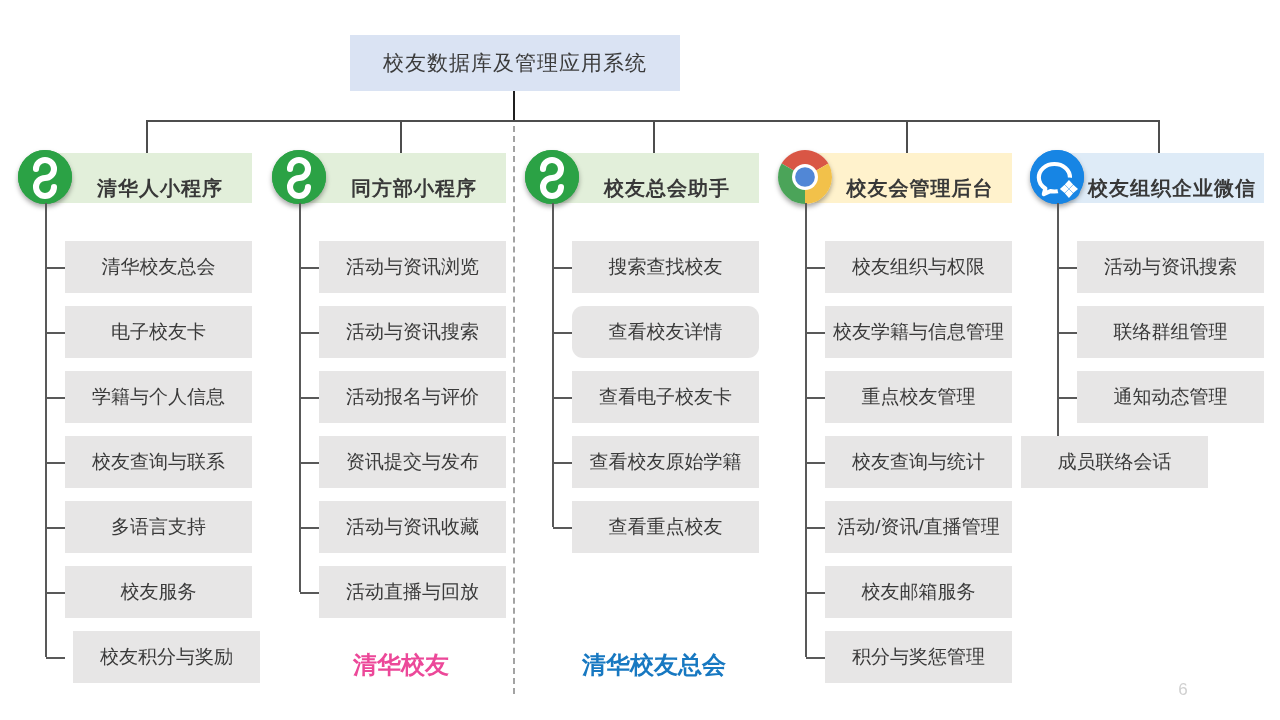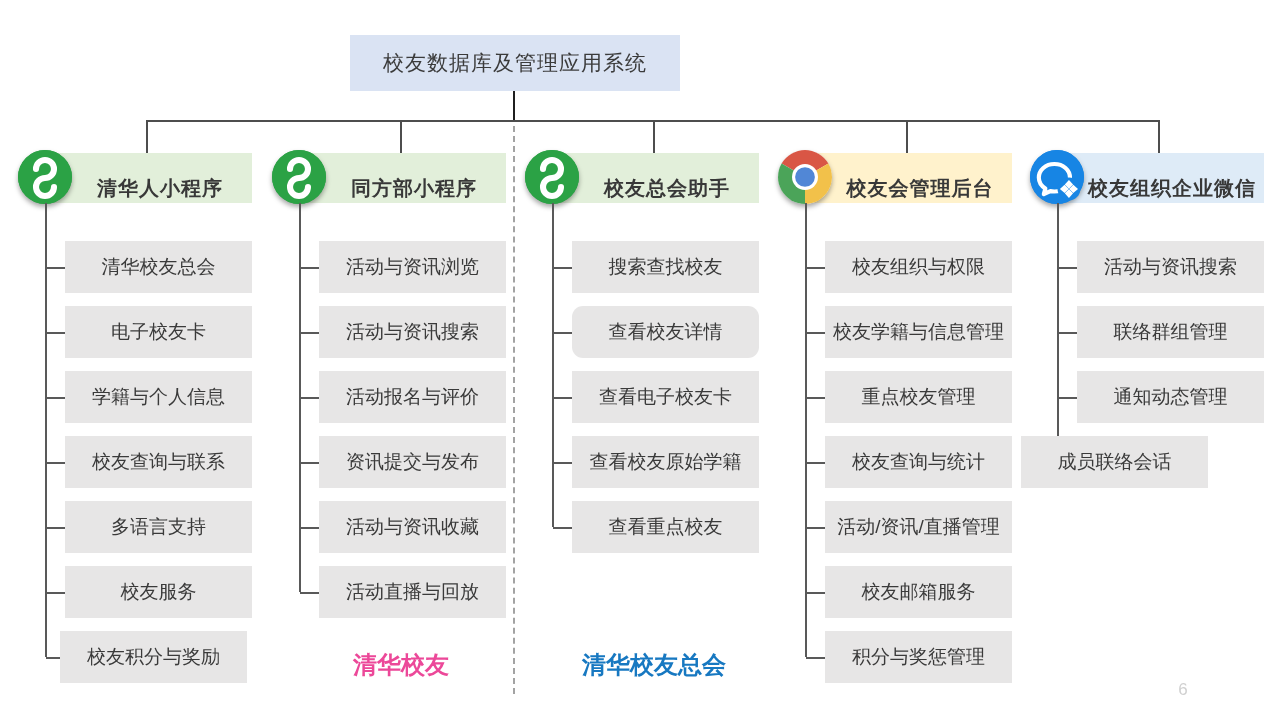--- a/index.html
+++ b/index.html
@@ -107,21 +107,21 @@
       </div>
       <div class="line-tick" style="left: 46px; top: 527px; width: 19px;"></div>
       <div class="feature-item" style="left: 65px; top: 501px;">
         <span>多语言支持</span>
       </div>
       <div class="line-tick" style="left: 46px; top: 592px; width: 19px;"></div>
       <div class="feature-item" style="left: 65px; top: 566px;">
         <span>校友服务</span>
       </div>
       <div class="line-tick" style="left: 46px; top: 657px; width: 19px;"></div>
-      <div class="feature-item" style="left: 60px; top: 631px;">
+      <div class="feature-item" style="left: 73px; top: 631px;">
         <span>校友积分与奖励</span>
       </div>
       <div class="line-stub" style="left: 400px; top: 122px; height: 31px;"></div>
       <div class="col-header" style="left: 296px; top: 153px; width: 210px; background: rgb(226, 239, 218);">
         <div class="icon-badge" style="background: rgb(43, 162, 69);">
           <svg viewBox="0 0 57 57">
             <circle cx="28.5" cy="28.5" r="28.5" fill="#2ba245"></circle>
             <path d="M19 20 A9.5 9.5 0 1 1 28.5 29.5 A9.5 9.5 0 1 0 38 39" fill="none" stroke="#ffffff" stroke-width="6.4" stroke-linecap="round"></path>
           </svg>
         </div>

